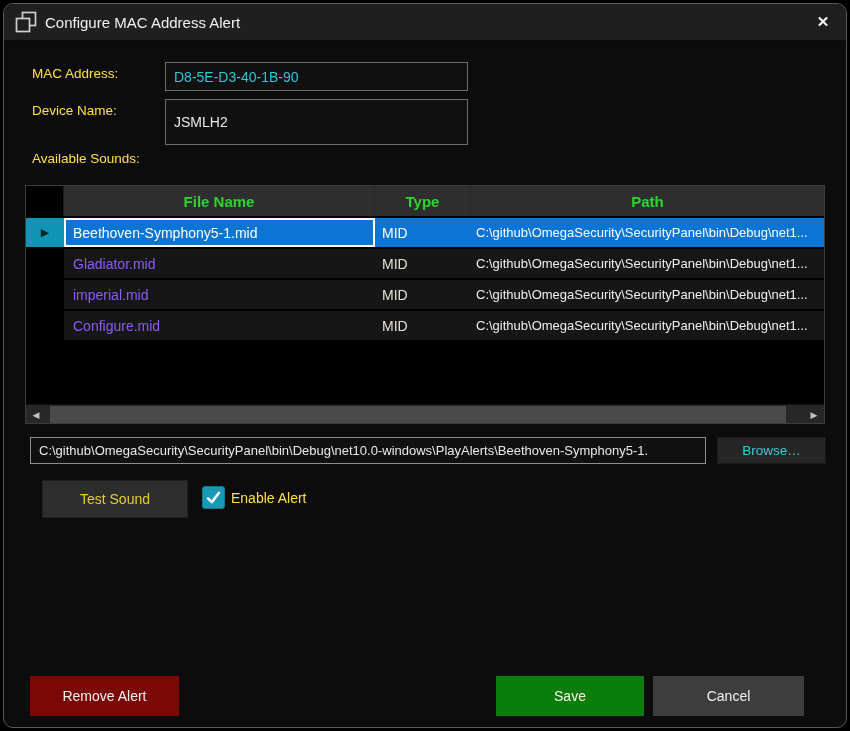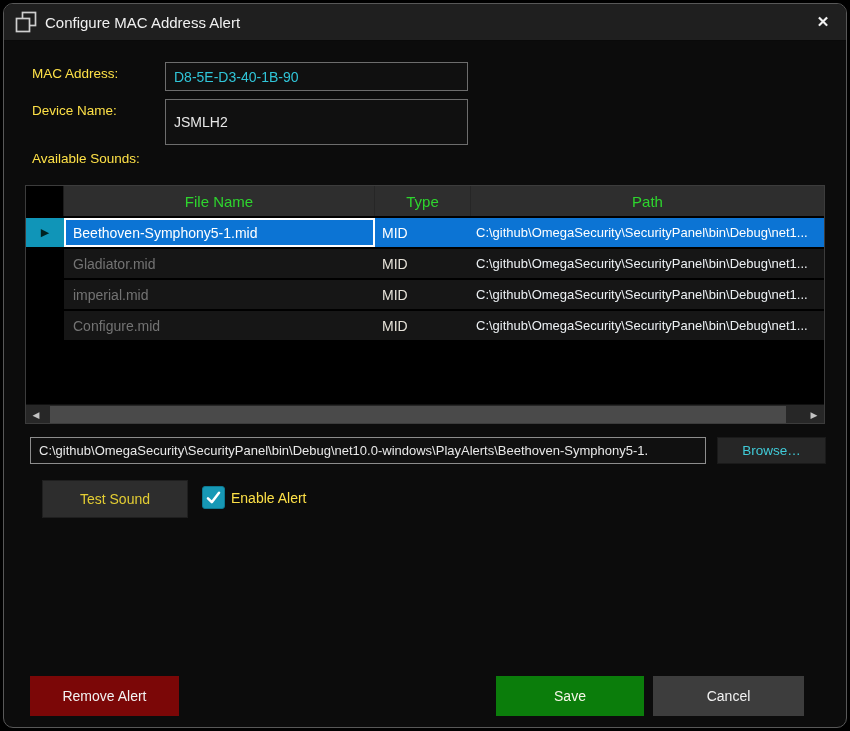--- a/index.html
+++ b/index.html
@@ -29,36 +29,36 @@
     color: #e8e8e8; font-size: 14px; padding: 0 8px;
     font-family: "Liberation Sans", sans-serif; outline: none;
   }
   #mac-input { left: 161px; top: 58px; width: 303px; height: 29px; color: #30c5d8; }
   #device-input { left: 161px; top: 95px; width: 303px; height: 46px; color: #e8e8e8; }
   
   .grid {
     position: absolute; left: 21px; top: 181px; width: 800px; height: 239px;
     background: #000; border: 1px solid #3c3c3c;
   }
-  .grid-header { display: flex; height: 30px; }
+  .grid-header { display: flex; height: 30px; font-weight: bold; }
   .corner-cell { width: 38px; background: #000; border-right: 1px solid #1c1c1c; }
   .hcell {
     background: #2e2e2e; color: #2ed52e; font-size: 15px;
     display: flex; align-items: center; justify-content: center;
     border-right: 1px solid #262626;
   }
   .hcell.col-file { width: 311px; }
   .hcell.col-type { width: 96px; }
   .hcell.col-path { width: 353px; border-right: none; }
   .grid-row { display: flex; height: 29px; margin-top: 2px; }
   .row-head {
     width: 38px; background: #000; display: flex; align-items: center; justify-content: center;
   }
   .grid-row .cell {
-    background: #161616; color: #737373; font-size: 14px;
+    background: #161616; color: #8b5cf6; font-size: 14px;
     display: flex; align-items: center; white-space: nowrap; overflow: hidden;
   }
   .cell.file { width: 311px; padding-left: 9px; }
   .cell.type { width: 96px; padding-left: 7px; color: #e6e2d8; }
   .cell.path { width: 353px; font-size: 13px; color: #edf1f4; padding-left: 5px; }
   .grid-row.selected .cell { background: #0c74d4; color: #fff; }
   .grid-row.selected .cell.file { box-shadow: inset 0 0 0 2px #ffffff; }
   .grid-row.selected .row-head { background: #1095b8; }
   .tri { color: #022; font-size: 11px; line-height: 1; }
   

